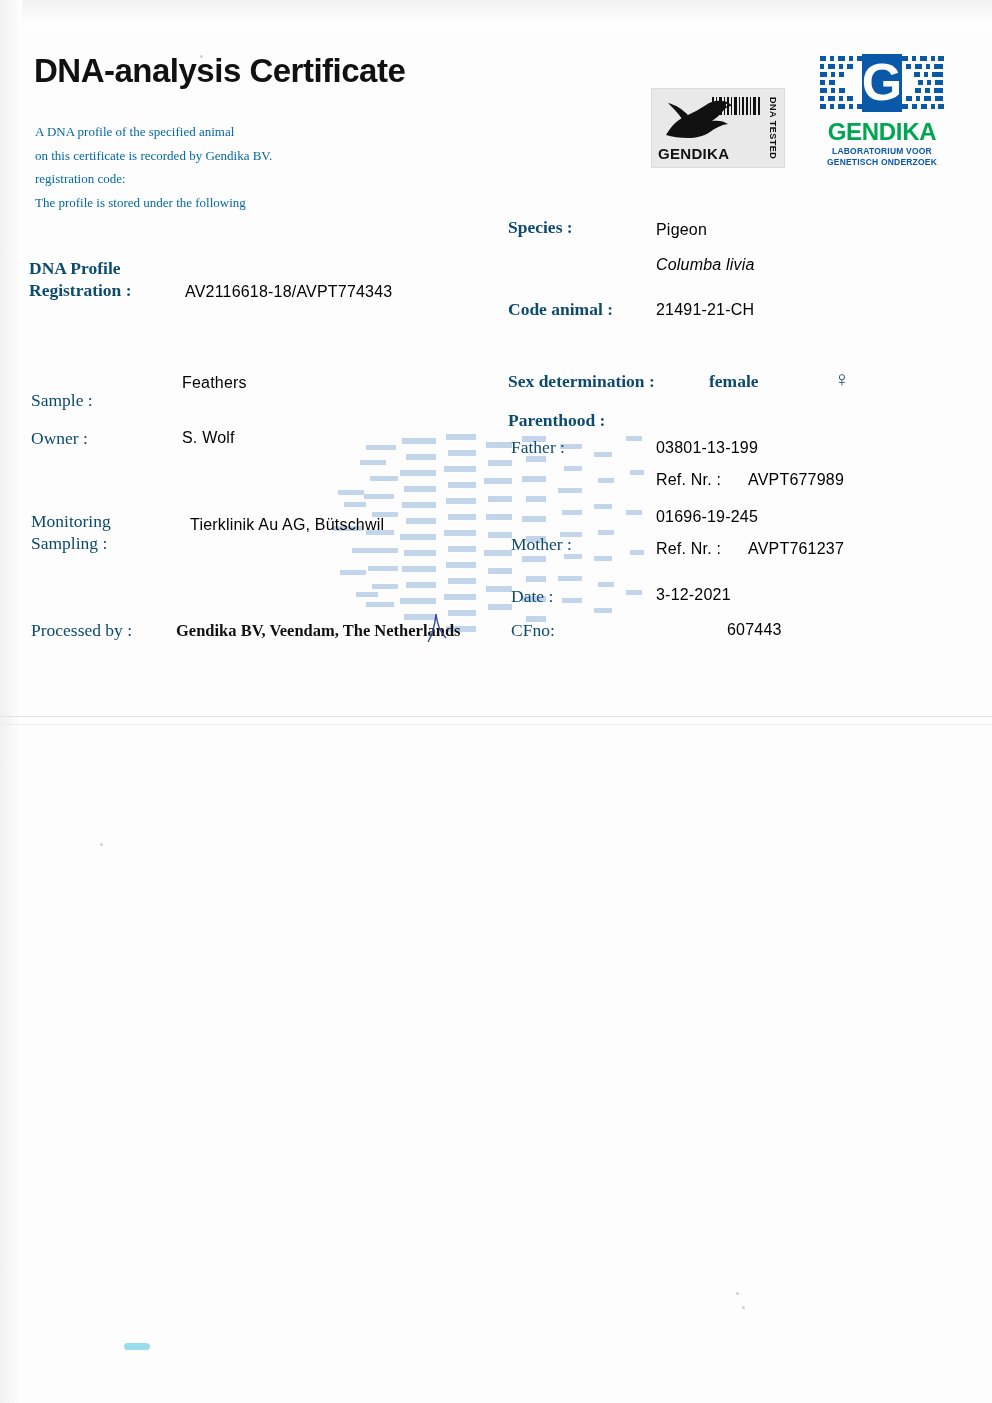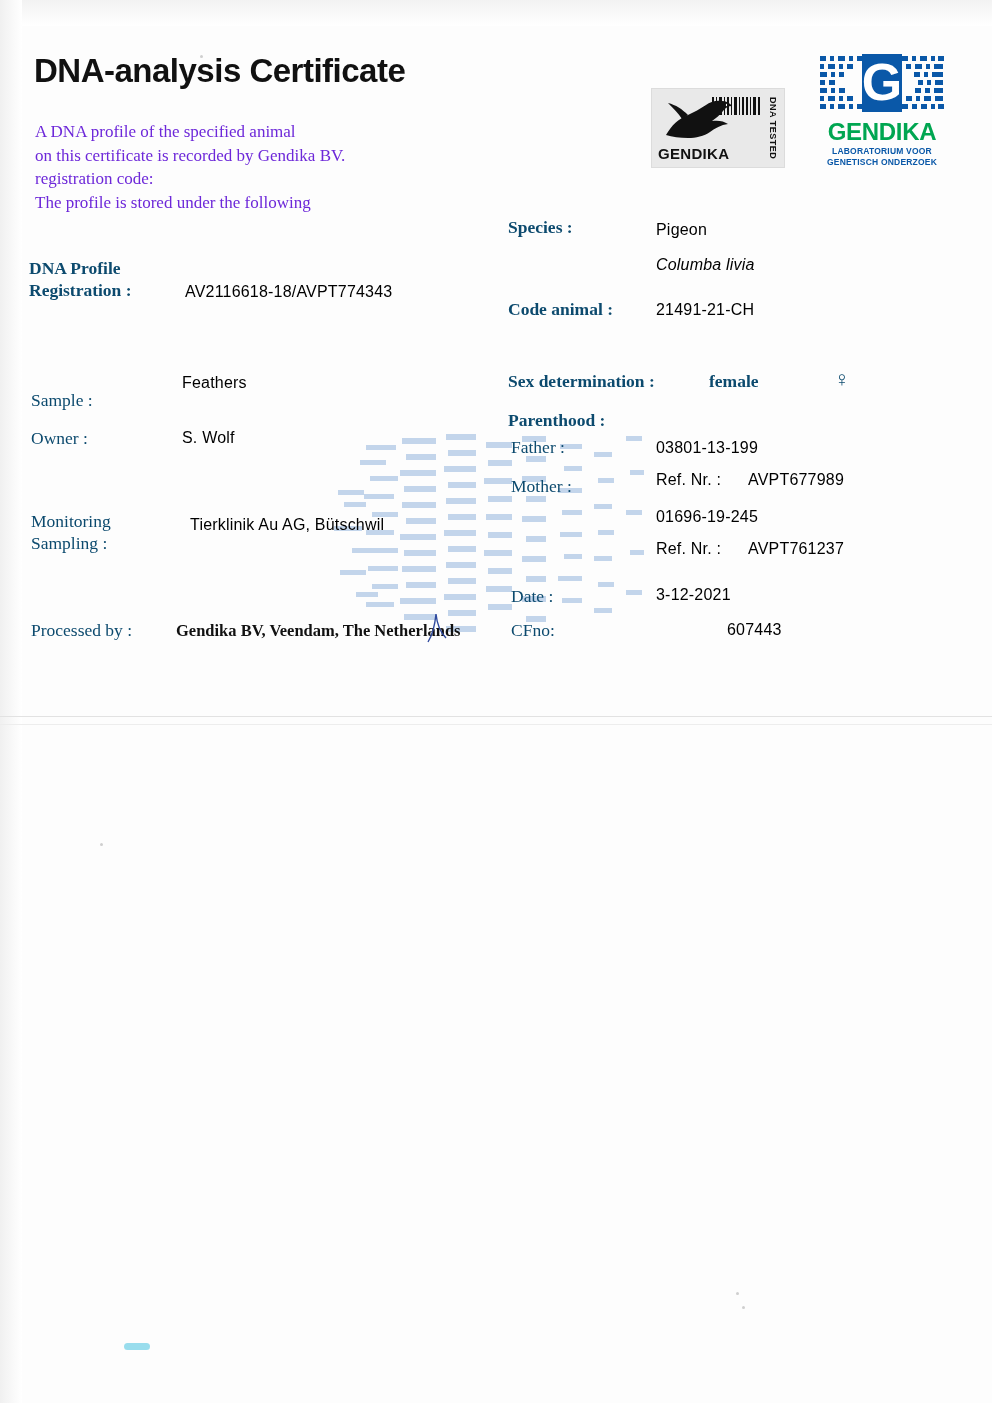--- a/index.html
+++ b/index.html
@@ -55,23 +55,23 @@
     font-weight: bold;
     font-size: 33px;
     letter-spacing: -0.5px;
     color: #111;
   }
   .intro {
     position: absolute;
     left: 35px; top: 120px;
     width: 430px;
     font-family: "Liberation Serif", serif;
-    font-size: 17px;
+    font-size: 13px;
     line-height: 23.5px;
-    color: #6d28d9;
+    color: #0369a1;
   }
 
   
   .stamp {
     position: absolute;
     left: 651px; top: 88px;
     width: 132px; height: 78px;
     background: #e9e9e9;
     border: 1px solid #dcdcdc;
     overflow: hidden;
@@ -426,21 +426,21 @@
   <div class="lbl lbl-b" style="left:709px; top:371px;">female</div>
   <div class="lbl" style="left:834px; top:367px; font-size:21px;">♀</div>
 
   <div class="lbl lbl-b" style="left:508px; top:410px;">Parenthood :</div>
 
   <div class="lbl" style="left:511px; top:437px;">Father :</div>
   <div class="val-hand" style="left:656px; top:439px;">03801-13-199</div>
   <div class="val-hand" style="left:656px; top:471px;">Ref. Nr. :</div>
   <div class="val-hand" style="left:748px; top:471px;">AVPT677989</div>
 
-  <div class="lbl" style="left:511px; top:476px;">Mother :</div>
+  <div class="lbl" style="left:511px; top:534px;">Mother :</div>
   <div class="val-hand" style="left:656px; top:508px;">01696-19-245</div>
   <div class="val-hand" style="left:656px; top:540px;">Ref. Nr. :</div>
   <div class="val-hand" style="left:748px; top:540px;">AVPT761237</div>
 
   <div class="lbl" style="left:511px; top:586px;">Date :</div>
   <div class="val-hand" style="left:656px; top:586px;">3-12-2021</div>
 
   <div class="lbl" style="left:511px; top:620px;">CFno:</div>
   <div class="val-hand" style="left:727px; top:621px;">607443</div>
 

